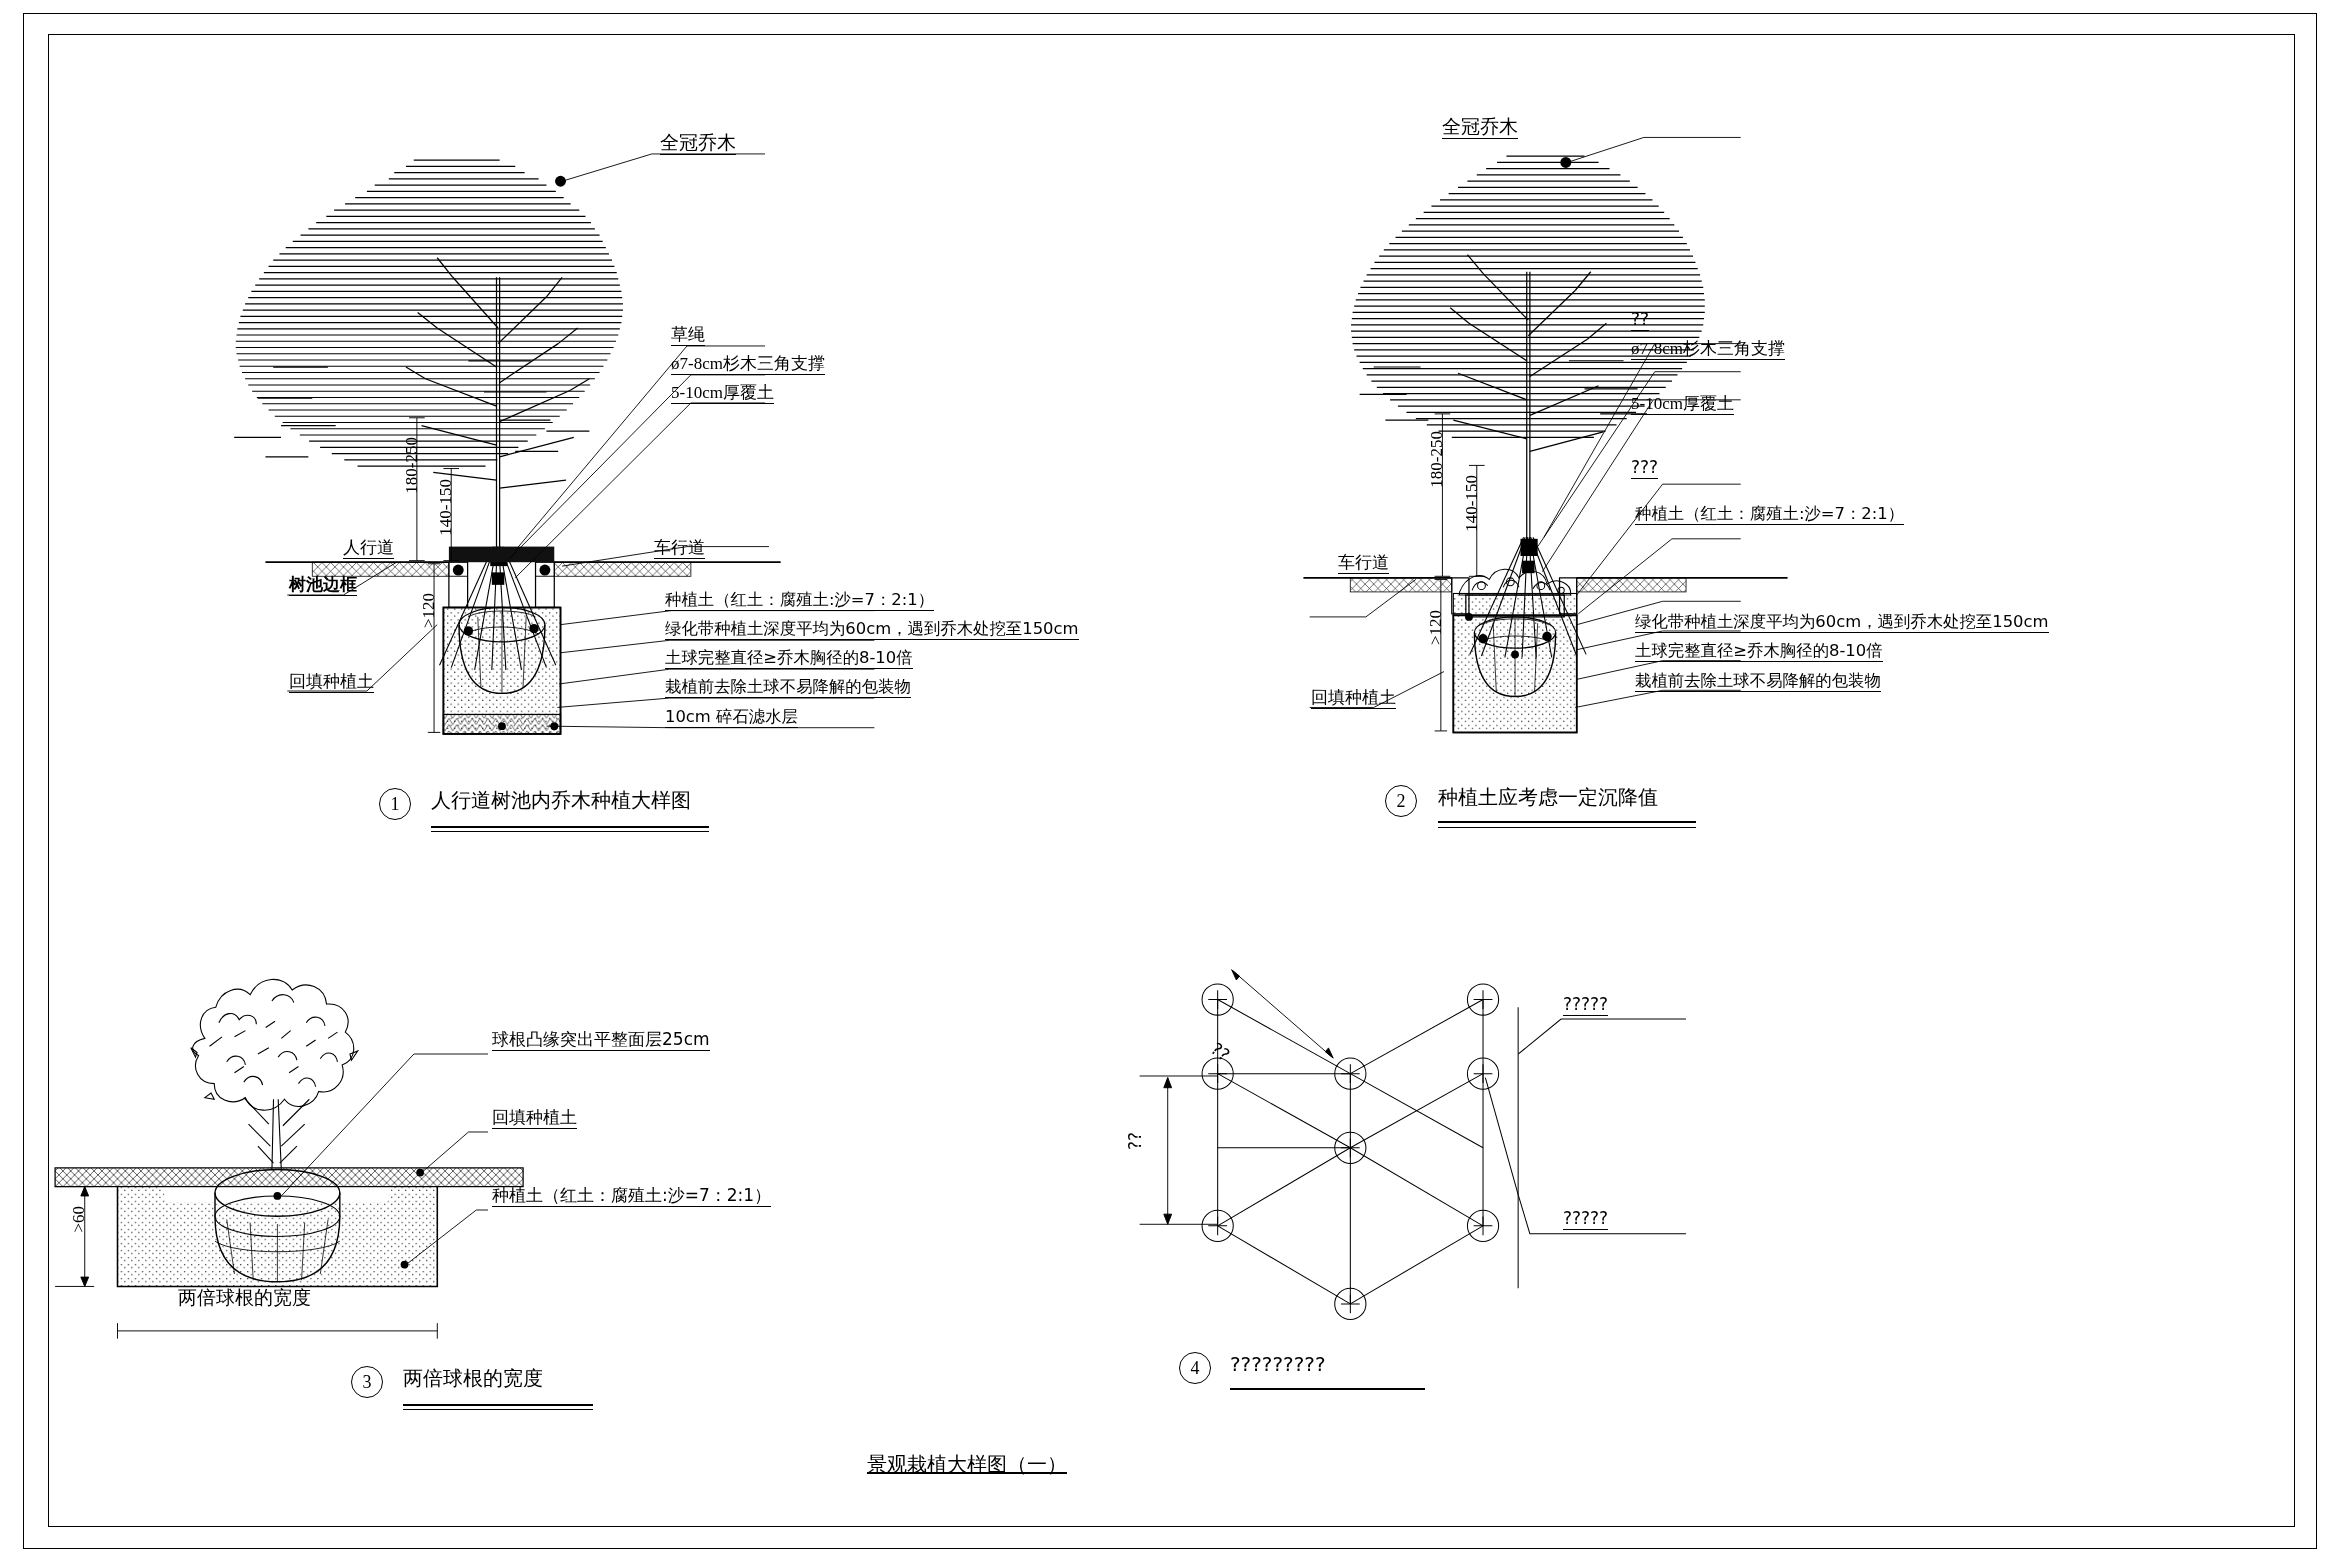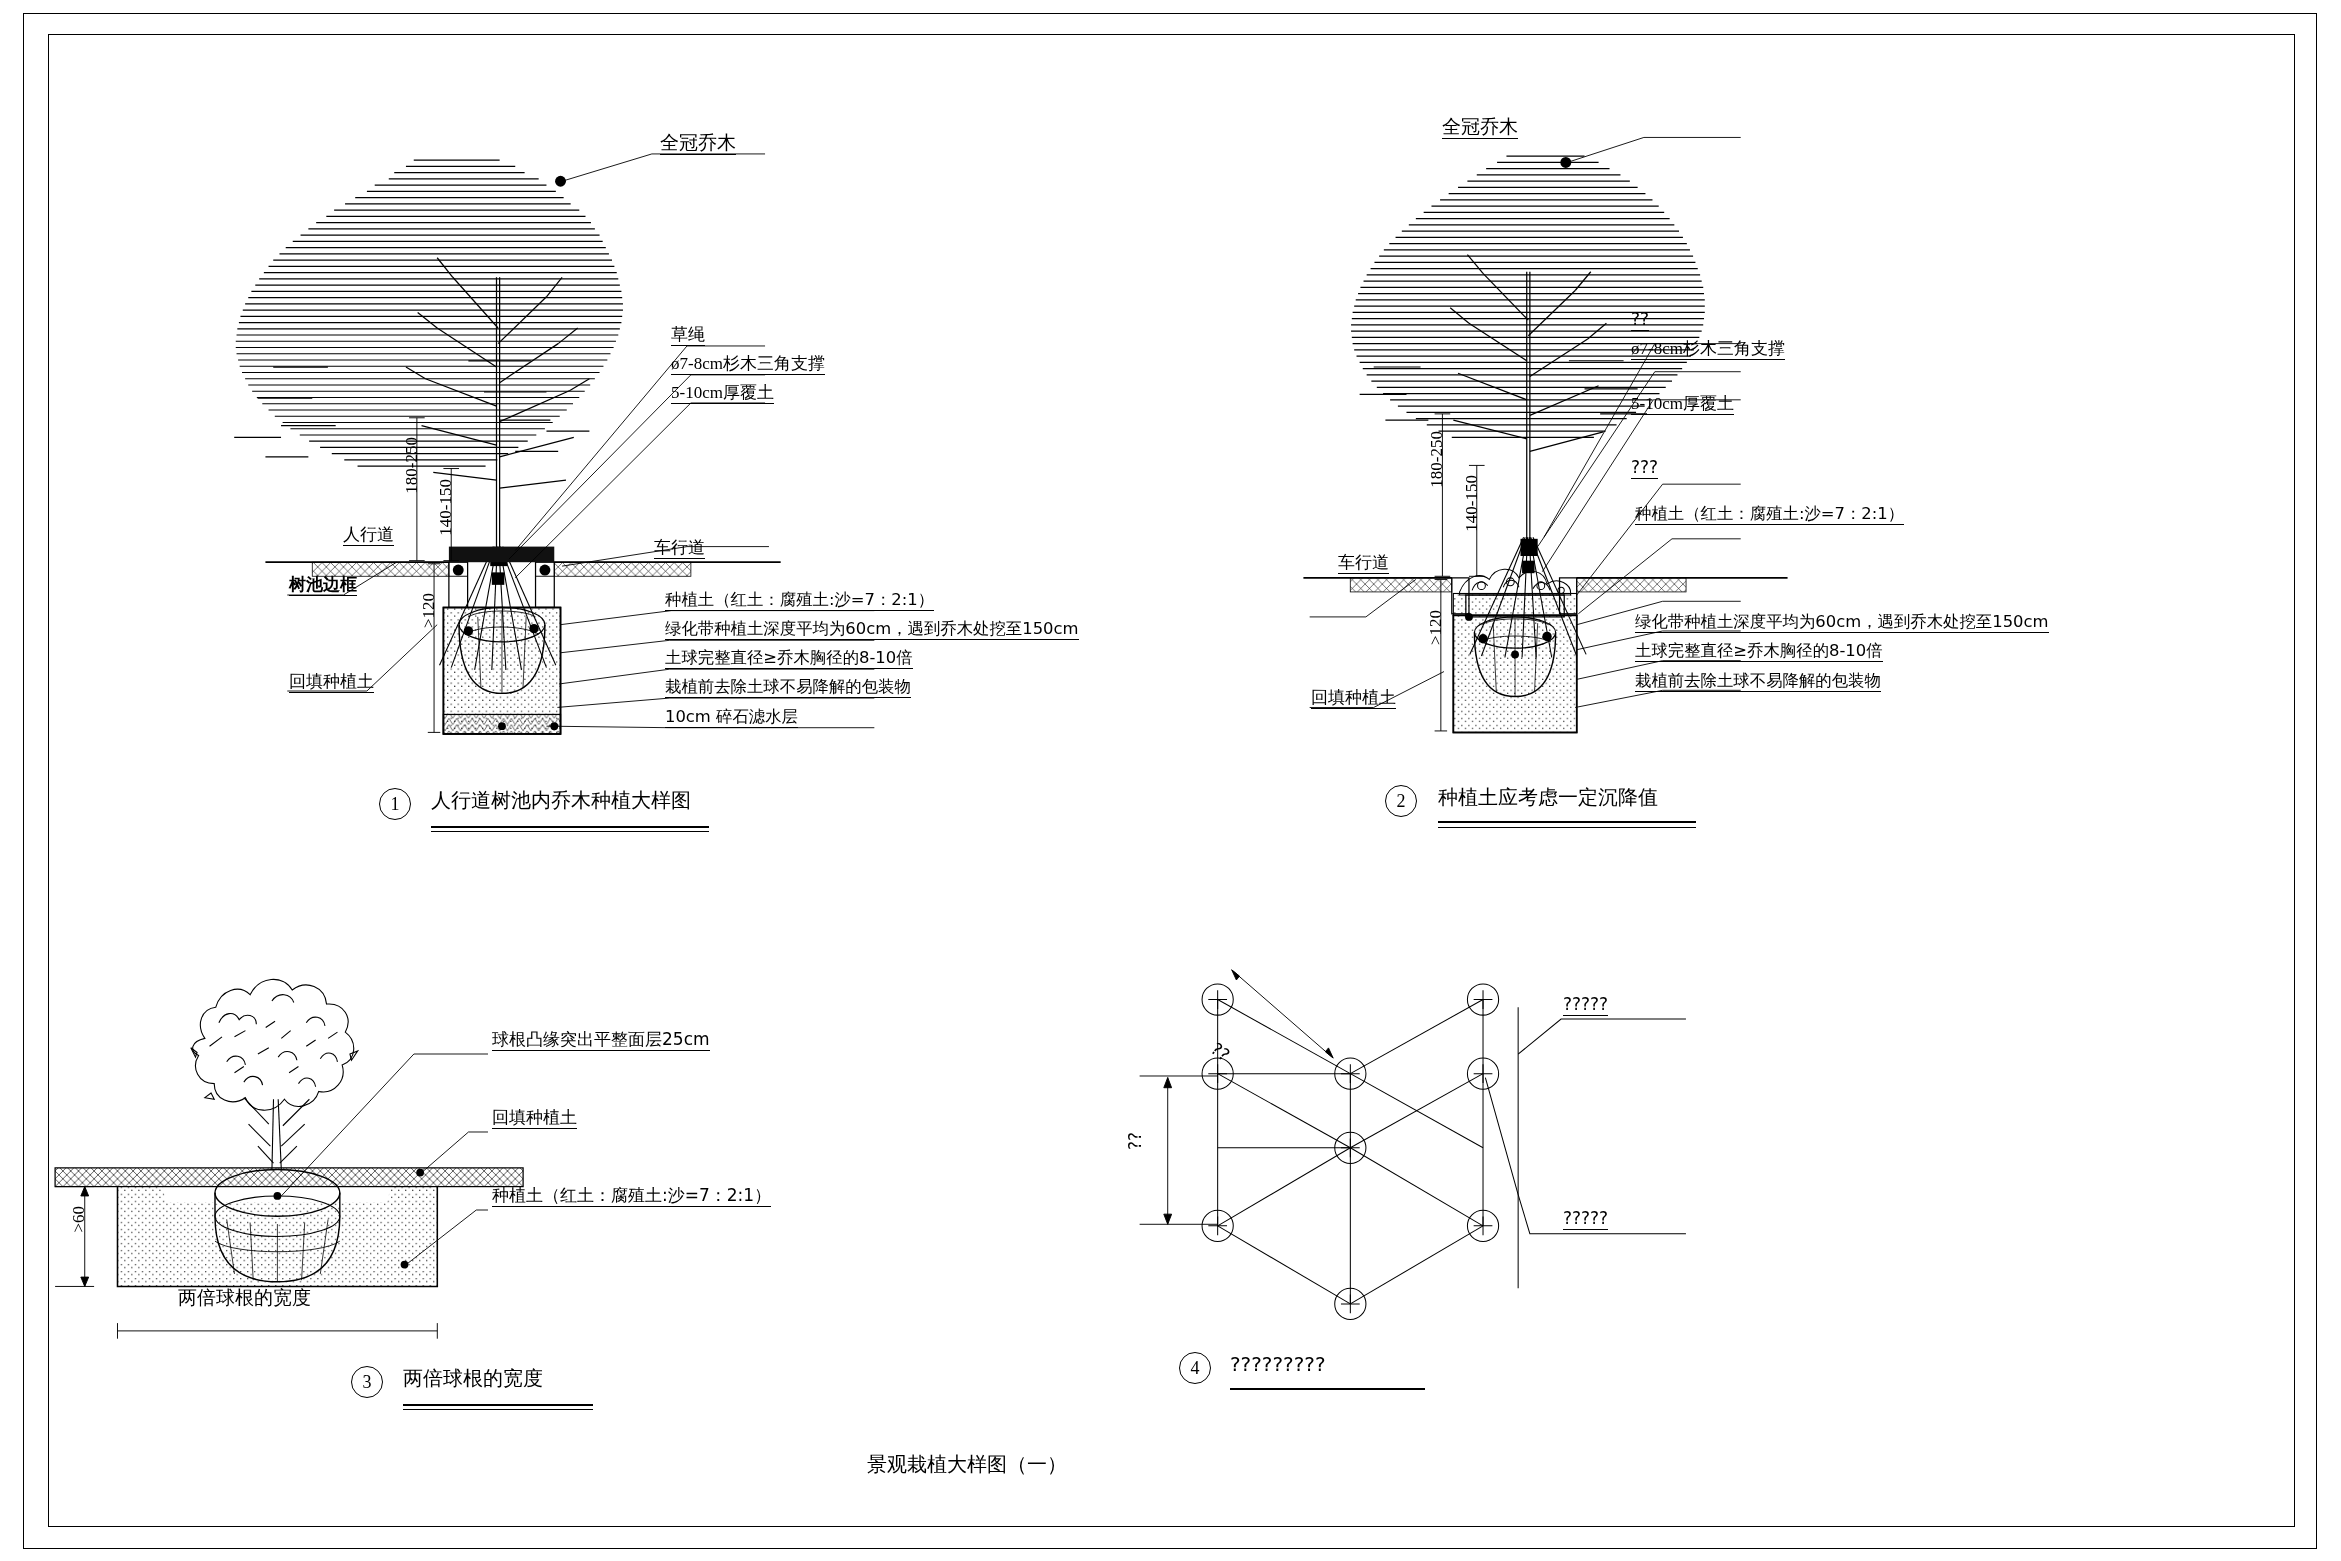--- a/index.html
+++ b/index.html
@@ -211,21 +211,21 @@
       </g>
       <circle cx="718" cy="232" r="7" fill="#000"></circle>
       <circle cx="710" cy="930" r="5" fill="#000"></circle>
     </svg>
 
     <div class="txt cjk t24 ul" style="left:660px;top:133px;">全冠乔木</div>
     <div class="txt cjk t22 ul" style="left:671px;top:326px;">草绳</div>
     <div class="txt t22 ul" style="left:671px;top:355px;">ø7-8cm杉木三角支撑</div>
     <div class="txt t22 ul" style="left:671px;top:384px;">5-10cm厚覆土</div>
 
-    <div class="txt cjk t22 ul" style="left:343px;top:526px;">人行道</div>
+    <div class="txt cjk t22 ul" style="left:343px;top:539px;">人行道</div>
     <div class="txt cjk t22 ul" style="left:654px;top:539px;">车行道</div>
     <div class="txt cjk t22 ul" style="left:289px;top:576px;font-weight:bold;">树池边框</div>
     <div class="txt cjk t22 ul" style="left:289px;top:673px;">回填种植土</div>
 
     <div class="txt cjk t21 ul" style="left:665px;top:592px;">种植土（红土：腐殖土:沙=7：2:1）</div>
     <div class="txt cjk t21 ul" style="left:665px;top:621px;">绿化带种植土深度平均为60cm，遇到乔木处挖至150cm</div>
     <div class="txt cjk t21 ul" style="left:665px;top:650px;">土球完整直径≥乔木胸径的8-10倍</div>
     <div class="txt cjk t21 ul" style="left:665px;top:679px;">栽植前去除土球不易降解的包装物</div>
     <div class="txt cjk t21 ul" style="left:665px;top:709px;text-align:center;">10cm 碎石滤水层</div>
 
@@ -589,16 +589,16 @@
     <div class="txt cjk t22 vert" style="left:3.1px;top:234px;">??</div>
     <div class="txt cjk t22 ul" style="left:439px;top:98px;">?????</div>
     <div class="txt cjk t22 ul" style="left:439px;top:312px;">?????</div>
 
     <div class="circnum" style="left:55px;top:454px;">4</div>
     <div class="txt cjk t26" style="left:106px;top:456px;">?????????</div>
     <div class="sglrule" style="left:106px;top:490px;width:195px;"></div>
   </div>
 
 
-  <div class="txt cjk t26" style="left:867px;top:1454px;">景观栽植大样图（一）</div>
+  <div class="txt cjk t26" style="left:867px;top:1454px;text-decoration:underline;">景观栽植大样图（一）</div>
 
 </div>
 
 
 </body></html>

